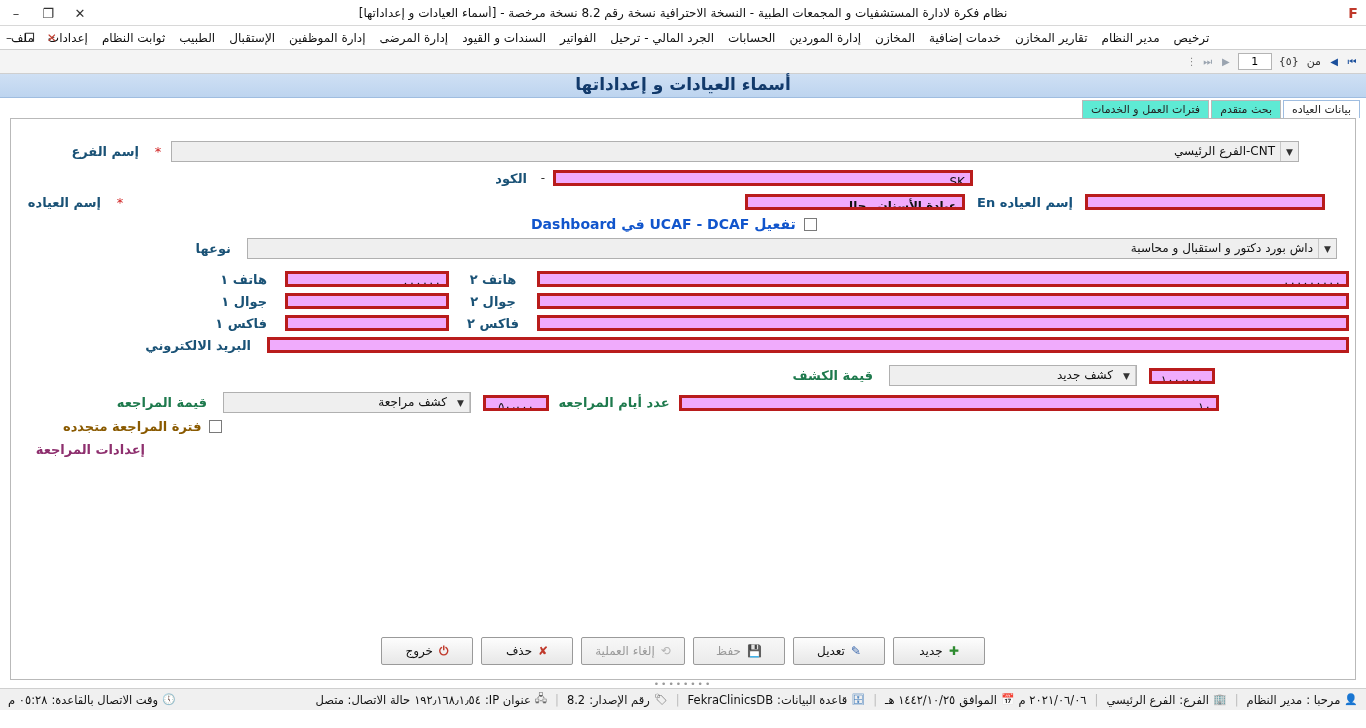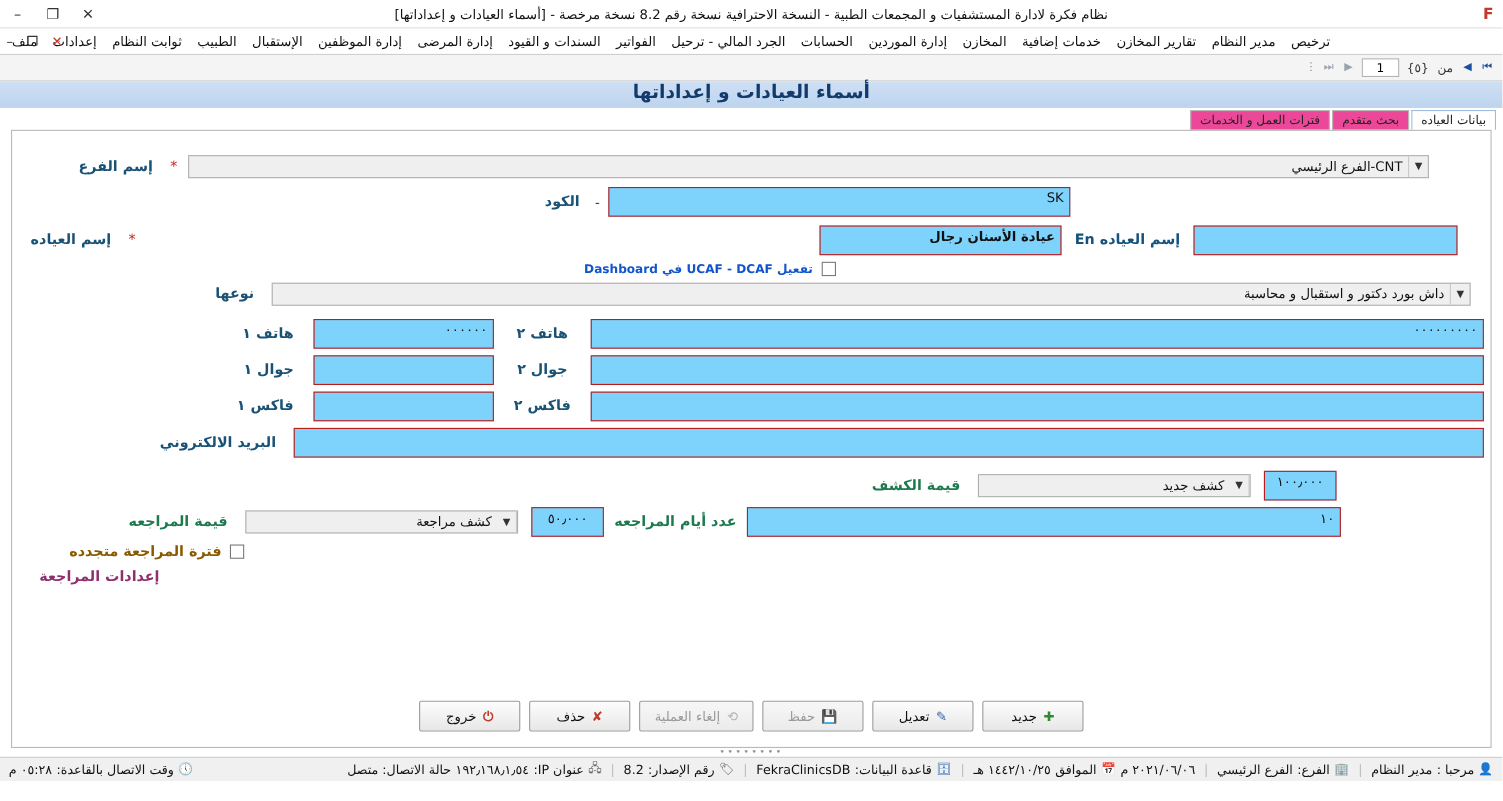--- a/index.html
+++ b/index.html
@@ -127,21 +127,21 @@
     justify-content: flex-start;
     align-items: flex-end;
     padding: 0 6px;
     font-size: 11px;
     gap: 2px;
     direction: rtl;
   }
   .tab {
     border: 1px solid #b9b9b9;
     border-bottom: none;
-    background: #ec4899;
+    background: #5eead4;
     padding: 2px 8px 2px 8px;
     color: #222;
     line-height: 13px;
   }
   .tab.active {
     background: #ffffff;
     font-weight: normal;
     border-color: #9fbde0;
   }
 
@@ -162,23 +162,23 @@
     color: #1a5276;
     text-align: right;
     white-space: nowrap;
   }
   .lbl.green { color: #1e7a4d; }
   .lbl.brown { color: #8a5a00; }
   .lbl.plain { color: #15527d; }
   .req { color: #d02020; font-size: 13px; }
 
   .fld {
-    border: 1px solid #b91c1c;
-    background: #7dd3fc;
-    height: 27px;
+    border: 3px solid #b91c1c;
+    background: #f0abfc;
+    height: 16px;
     font-size: 12px;
     line-height: 19px;
     padding: 0 5px;
     text-align: right;
     color: #111;
     overflow: hidden;
     white-space: nowrap;
   }
   .fld.empty { color: transparent; }
 
@@ -205,21 +205,21 @@
     width: 13px; height: 13px;
     border: 1px solid #7a7a7a;
     background: #fff;
     display: inline-block;
     vertical-align: middle;
   }
 
   .link-label {
     color: #1155cc;
     font-weight: bold;
-    font-size: 11px;
+    font-size: 14px;
     direction: rtl;
   }
 
   .note {
     color: #c0392b;
     font-size: 11px;
   }
 
   
   .btn-row {

